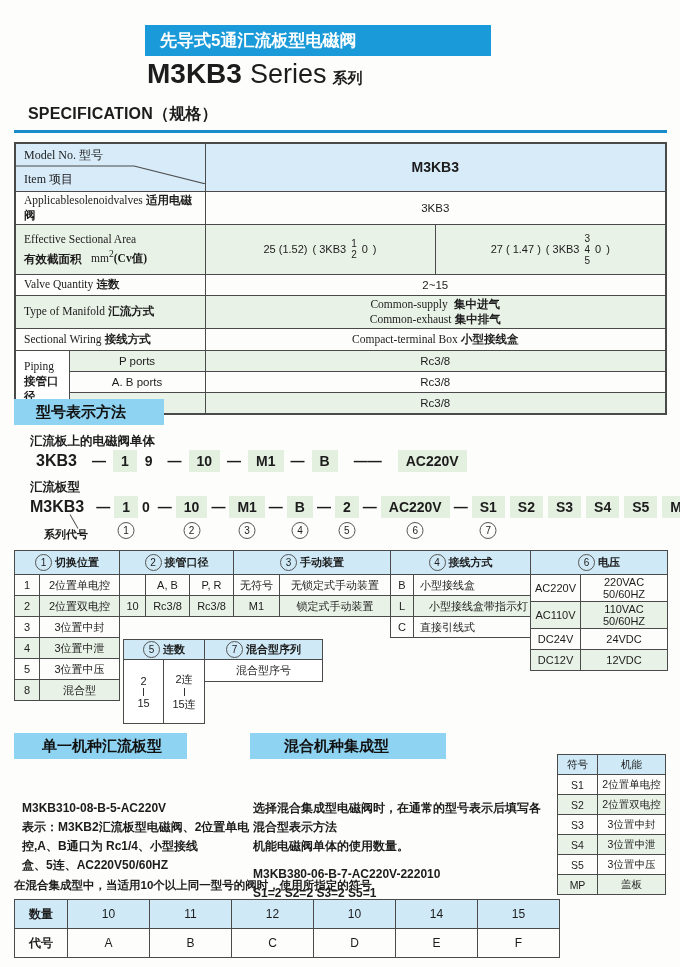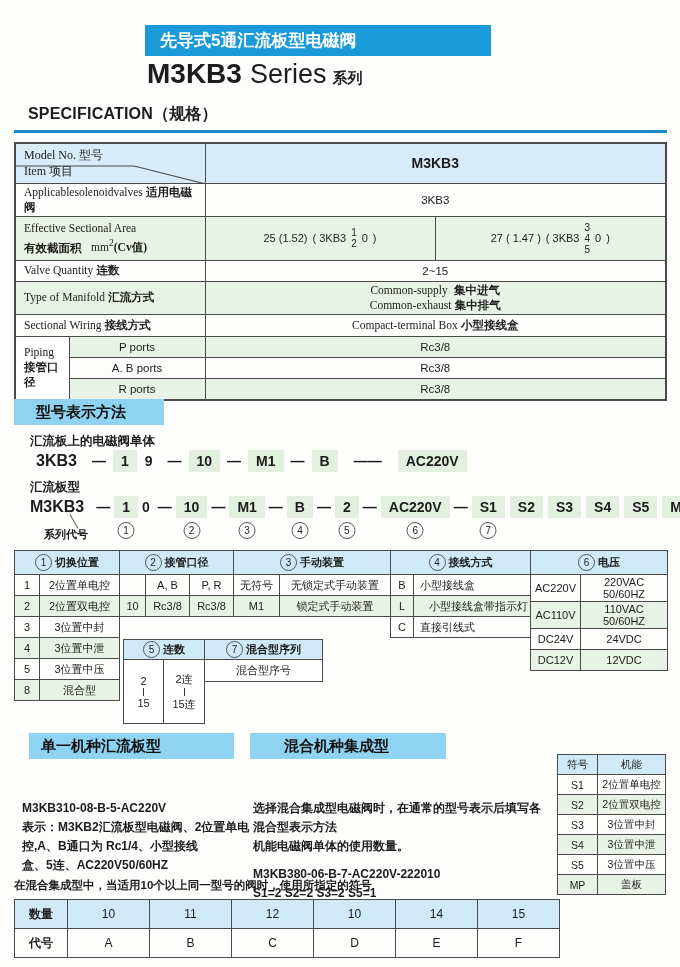--- a/index.html
+++ b/index.html
@@ -98,35 +98,35 @@
   <div class="rule"></div>
 
   <table class="spec">
     <colgroup>
         <col style="width:54px">
         <col style="width:136px">
         <col style="width:230px">
         <col style="width:231px">
       </colgroup>
     <tbody>
-        <tr style="height:40px" class="bg-blue">
+        <tr style="height:48px" class="bg-blue">
       <td colspan="2" class="corner">
         <span class="c-top en">Model No. 型号</span>
         <span class="c-bot en">Item 项目</span>
         <svg class="diag" width="190" height="40" viewBox="0 0 190 40">
           <polyline points="0,22 118,22 190,40" fill="none" stroke="#4a4a4a" stroke-width="1.2"></polyline>
         </svg>
       </td>
       <td colspan="2" class="model-val">M3KB3</td>
     </tr>
     <tr style="height:21px">
       <td colspan="2" class="lbl"><span class="en">Applicablesolenoidvalves</span> <b>适用电磁阀</b></td>
       <td colspan="2">3KB3</td>
     </tr>
-    <tr style="height:44px" class="bg-green">
+    <tr style="height:50px" class="bg-green">
       <td colspan="2" class="lbl two-line">
         <div><span class="en">Effective Sectional Area</span></div>
         <div><b>有效截面积</b>&nbsp;&nbsp;&nbsp;<span class="en"><span>mm</span><sup>2</sup><b>(Cv值)</b></span></div>
       </td>
       <td>
         <div class="eff">
           <span>25 (1.52)</span>
           <span>( 3KB3</span>
           <span class="stack">
                 <span>1</span>
@@ -428,21 +428,21 @@
       </div>
       <div class="rcol" style="border-left:0;">
         <span>2连</span>
         <span class="vbar"></span>
         <span>15连</span>
       </div>
       <div class="serial">混合型序号</div>
     </div>
   </div>
 
-  <div class="sec-head" style="left:29px;top:733px;width:205px;height:26px;padding-left:12px;">单一机种汇流板型</div>
+  <div class="sec-head" style="left:14px;top:733px;width:173px;height:26px;padding-left:28px;">单一机种汇流板型</div>
   <div class="sec-head" style="left:250px;top:733px;width:196px;height:26px;padding-left:34px;">混合机种集成型</div>
 
   <div class="txtblock" style="left:22px;top:766px;">
     <div class="code">M3KB310-08-B-5-AC220V</div>
     <div>表示：M3KB2汇流板型电磁阀、2位置单电</div>
     <div>控,A、B通口为 Rc1/4、小型接线</div>
     <div>盒、5连、AC220V50/60HZ</div>
   </div>
 
   <div class="txtblock" style="left:253px;top:766px;">

